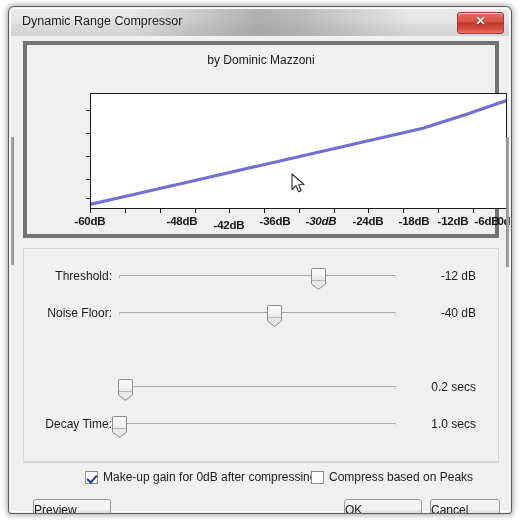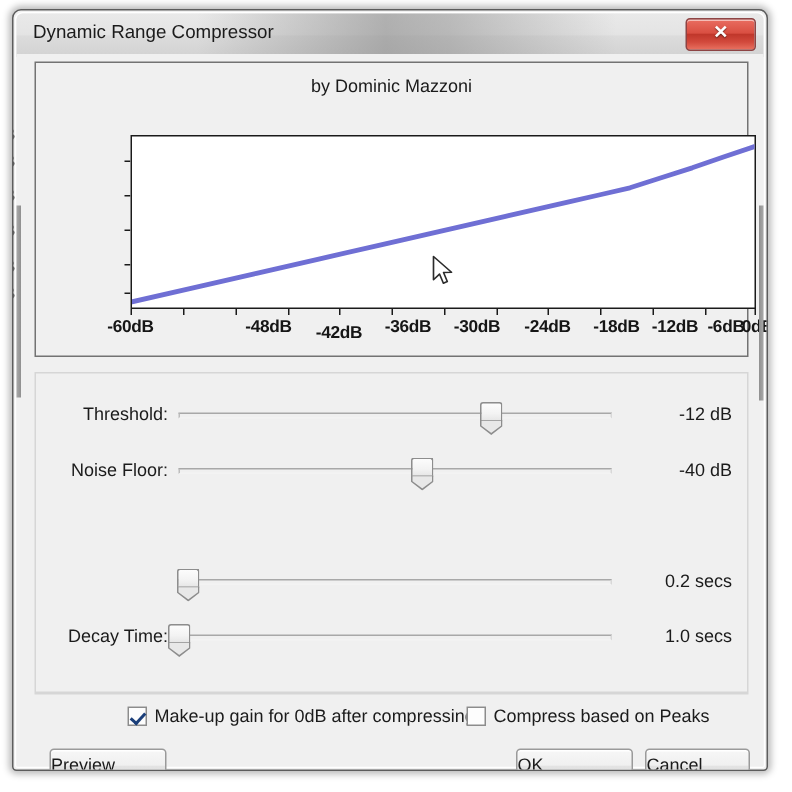--- a/index.html
+++ b/index.html
@@ -67,21 +67,21 @@
   
   #client{
     position:absolute;left:0;top:27px;right:0;bottom:0;
     background:#f0f0f0;
   }
 
   
   #graph-group{
     position:absolute;left:12px;top:5px;
     width:476px;height:197px;
-    border:1px solid #737373;
+    border:4px solid #737373;
     background:#f0f0f0;
     box-sizing:border-box;
   }
   #byline{
     position:absolute;left:0;right:0;top:8px;
     text-align:center;font-size:12px;color:#1b1b1b;
   }
 
   #plot{
     position:absolute;
@@ -124,21 +124,21 @@
 
   
   #sliders-group{
     position:absolute;left:12px;top:212px;
     width:476px;height:214px;
     border:1px solid #d6d6d6;
     background:#f0f0f0;
     box-sizing:border-box;
   }
   .slider-row{
-    position:absolute;left:0;right:4px;height:28px;
+    position:absolute;left:0;right:16px;height:28px;
   }
   .slider-label{
     position:absolute;left:0;width:88px;top:6px;
     text-align:right;
     font-size:12px;color:#1b1b1b;white-space:nowrap;
   }
   .slider-track-wrap{
     position:absolute;left:95px;right:86px;top:0;height:28px;
   }
   .slider-track{
@@ -279,21 +279,21 @@
         <div class="xtick" style="left:341px;"></div>
         <div class="xtick" style="left:376px;"></div>
         <div class="xtick" style="left:411px;"></div>
         <div class="xtick" style="left:446px;"></div>
         <div class="xtick" style="left:479px;"></div>
 
         <div class="xlabel" style="left:41px;width:44px;top:170px;">-60dB</div>
         <div class="xlabel" style="left:133px;width:44px;top:170px;">-48dB</div>
         <div class="xlabel" style="left:180px;width:44px;top:174px;">-42dB</div>
         <div class="xlabel" style="left:226px;width:44px;top:170px;">-36dB</div>
-        <div class="xlabel" style="left:272px;width:44px;top:170px;">-30dB</div>
+        <div class="xlabel" style="left:272px;width:44px;top:170px;font-style:italic;">-30dB</div>
         <div class="xlabel" style="left:319px;width:44px;top:170px;">-24dB</div>
         <div class="xlabel" style="left:365px;width:44px;top:170px;">-18dB</div>
         <div class="xlabel" style="left:404px;width:44px;top:170px;">-12dB</div>
         <div class="xlabel" style="left:441px;width:38px;top:170px;">-6dB</div>
         <div class="xlabel" style="left:466px;width:30px;top:170px;">0dB</div>
 
         <div id="cursor">
           <svg viewBox="0 0 16 22" width="16" height="22">
             <path d="M1,1 L1,16.5 L5,12.7 L7.6,18.8 L10.2,17.7 L7.7,11.7 L13,11.5 Z" fill="#ffffff" stroke="#2b2b2b" stroke-width="1.1" stroke-linejoin="round"></path>
           </svg>

